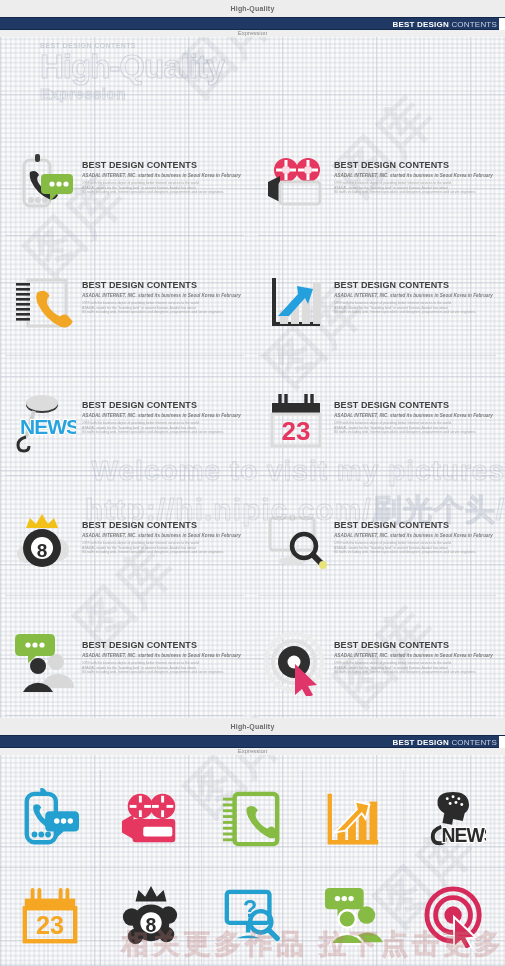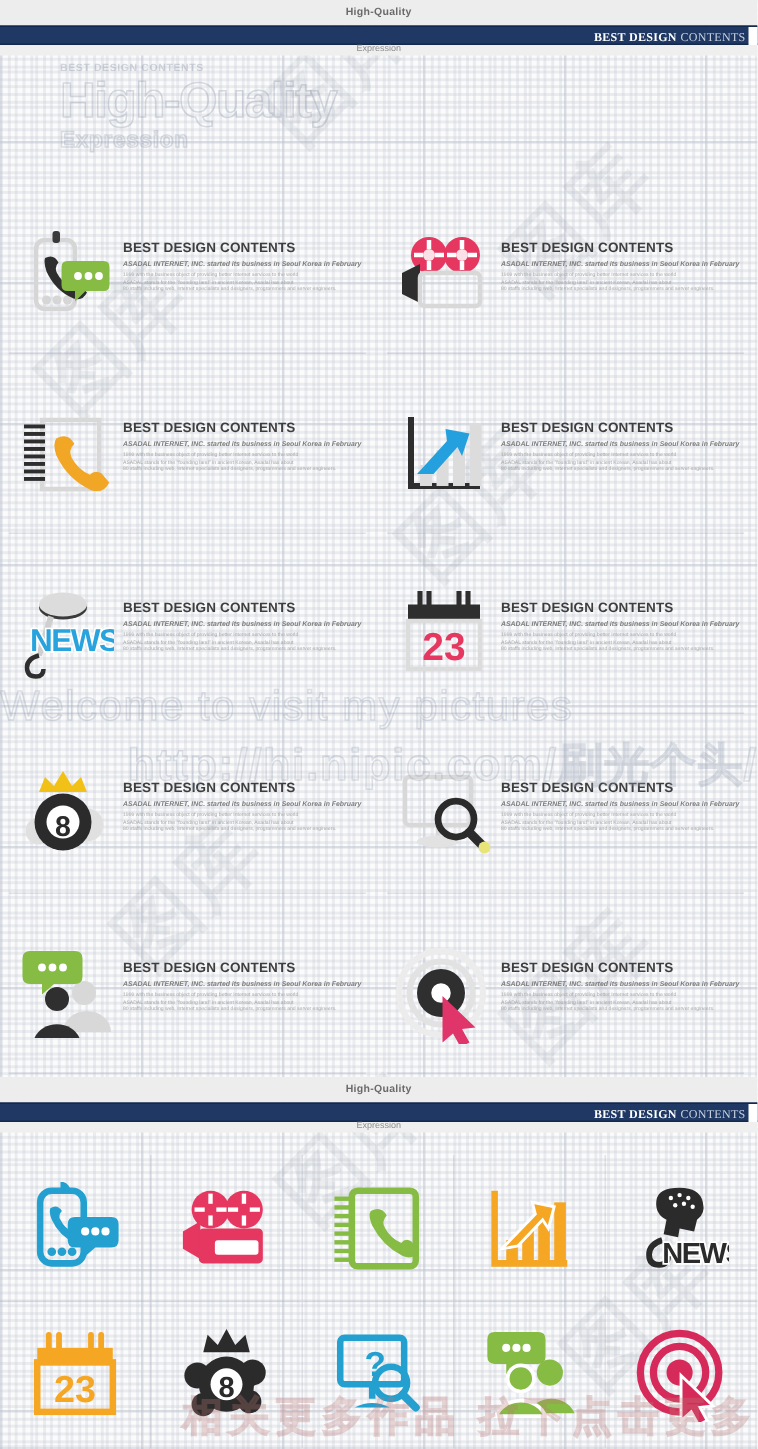--- a/index.html
+++ b/index.html
@@ -61,22 +61,22 @@
   .band .navy{
     position:absolute; top:17px; left:0; right:0; height:13px;
     background:#1f3864;
     border-top:1px solid #14284b;
     border-bottom:1px solid #14284b;
   }
   .band .navy .bdc{
     position:absolute; right:8px; top:0; line-height:13px;
     font-size:8px; letter-spacing:.2px; white-space:nowrap;
   }
-  .band .navy .bdc b{ color:#ffffff; font-weight:bold;font-family:Liberation Serif, serif; }
-  .band .navy .bdc i{ color:#c9d2e2; font-style:normal;font-family:Liberation Serif, serif; }
+  .band .navy .bdc b{ color:#ffffff; font-weight:bold; }
+  .band .navy .bdc i{ color:#c9d2e2; font-style:normal; }
   .band .navy .tick{
     position:absolute; right:0; top:0; width:6px; height:13px; background:#ffffff;
   }
   .band .expr{
     position:absolute; top:30px; left:0; right:0; height:7px;
     background:#efefef;
     font-size:6px; color:#8d8d8d; text-align:center; line-height:7px;
   }
 
   
@@ -155,22 +155,22 @@
   .wm-url{
     position:absolute; left:0; right:0; top:490px;
     text-align:right;
     font-size:30px; font-weight:bold;
     color:transparent;
     -webkit-text-stroke:1px rgba(150,160,180,.30);
     letter-spacing:1px; pointer-events:none;
   }
   .wm-welcome{
     position:absolute; left:0; right:0; top:455px;
-    text-align:left;
-    font-size:28px; font-weight:normal;
+    text-align:right;
+    font-size:28px; font-weight:bold;
     color:transparent;
     -webkit-text-stroke:1px rgba(150,160,180,.30);
     letter-spacing:1px; pointer-events:none;
   }
   svg{ display:block; }
 </style>
 </head>
 <body>
 
 <div class="grid-bg"></div>

